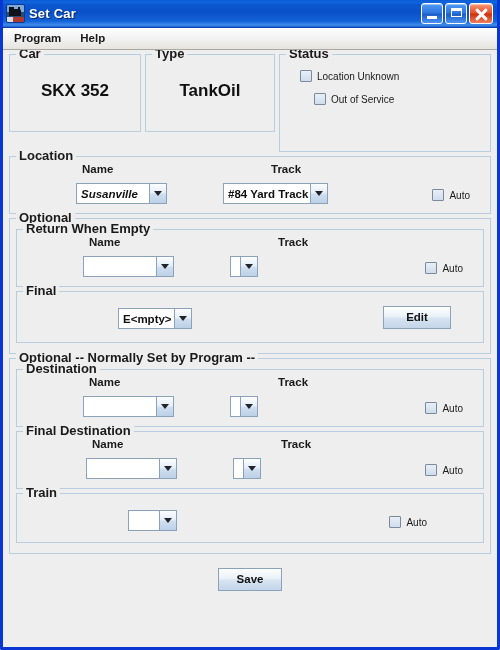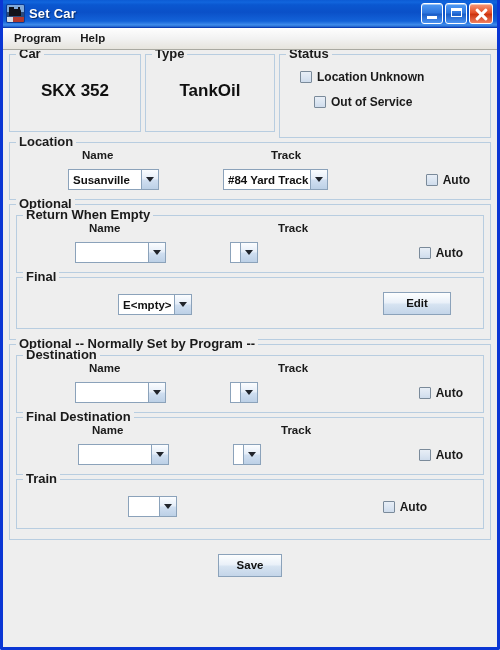--- a/index.html
+++ b/index.html
@@ -148,21 +148,21 @@
     font-size: 13px;
     font-weight: bold;
     color: #1a1a1a;
     white-space: nowrap;
     line-height: 12px;
   }
 
   .row-top { display: flex; gap: 4px; }
   .panel.car   { flex: 0 0 132px; height: 78px; }
   .panel.type  { flex: 0 0 130px; height: 78px; }
-  .panel.status{ flex: 1 1 auto;  height: 84px; }
+  .panel.status{ flex: 1 1 auto;  height: 98px; }
 
   .big-value {
     display: flex; align-items: center; justify-content: center;
     height: 100%;
     font-size: 17px; font-weight: bold; color: #101010;
     padding-bottom: 8px;
     box-sizing: border-box;
   }
 
   .status-rows { padding: 6px 4px 0 14px; }
@@ -172,21 +172,21 @@
   
   .cb {
     width: 12px; height: 12px;
     box-sizing: border-box;
     border: 1px solid #7a8a9a;
     background: linear-gradient(180deg,#e8eef6 0%, #dce6f2 50%, #cfdcec 100%);
     margin-right: 5px;
     flex: 0 0 12px;
     border-radius: 1px;
   }
-  .cb-label { font-size: 12px; font-weight: bold; color: #1a1a1a; white-space: nowrap; }
+  .cb-label { font-size: 10px; font-weight: normal; color: #1a1a1a; white-space: nowrap; }
 
   
   .field-row {
     display: flex; align-items: flex-end;
     position: relative;
     height: 44px;
   }
   .col-label {
     font-size: 11.5px; font-weight: bold; color: #1a1a1a;
     margin-bottom: 4px; white-space: nowrap;
@@ -223,21 +223,21 @@
     border-top: 5px solid #20242b;
   }
   .combo.name-wide .ctext { width: 72px; }
   .combo.name-loc  .ctext { width: 72px; }
   .combo.track-loc .ctext { width: 86px; }
   .combo.track-sm  .ctext { width: 9px; }
   .combo.load      .ctext { width: 55px; }
   .combo.train     .ctext { width: 30px; }
 
   
-  .pos-name  { position: absolute; left: 52px;  bottom: 6px; }
+  .pos-name  { position: absolute; left: 60px;  bottom: 6px; font-style: italic; }
   .pos-track { position: absolute; left: 207px; bottom: 6px; }
   .pos-auto  { position: absolute; right: 14px; bottom: 9px; display: flex; align-items: center; }
   .lbl-name  { position: absolute; left: 66px;  bottom: 31px; }
   .lbl-track { position: absolute; left: 255px; bottom: 31px; }
 
   
   .btn {
     border: 1px solid #8ba2ba;
     background: linear-gradient(180deg,#fdfefe 0%, #eaf1f9 45%, #d6e3f1 55%, #c4d5e9 100%);
     font-size: 11.5px; font-weight: bold; color: #111111;

